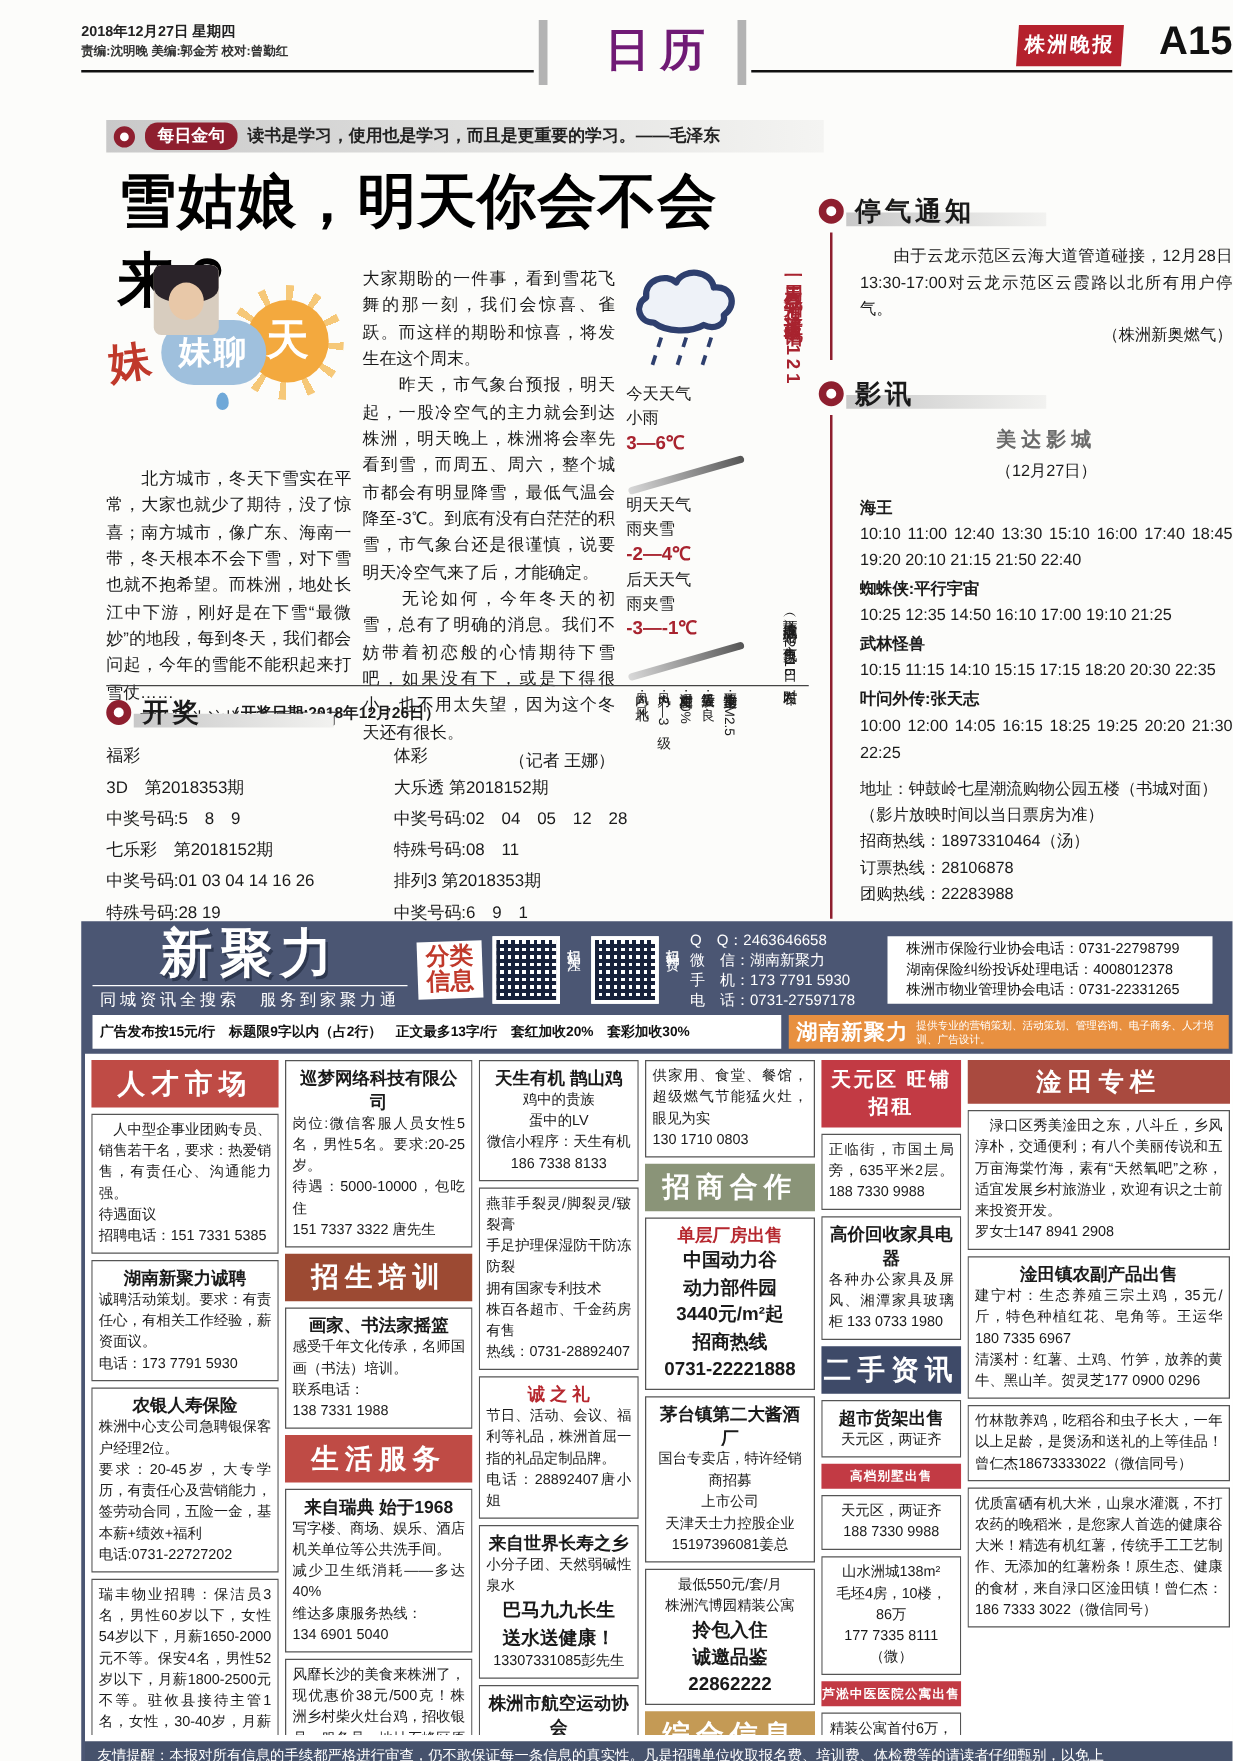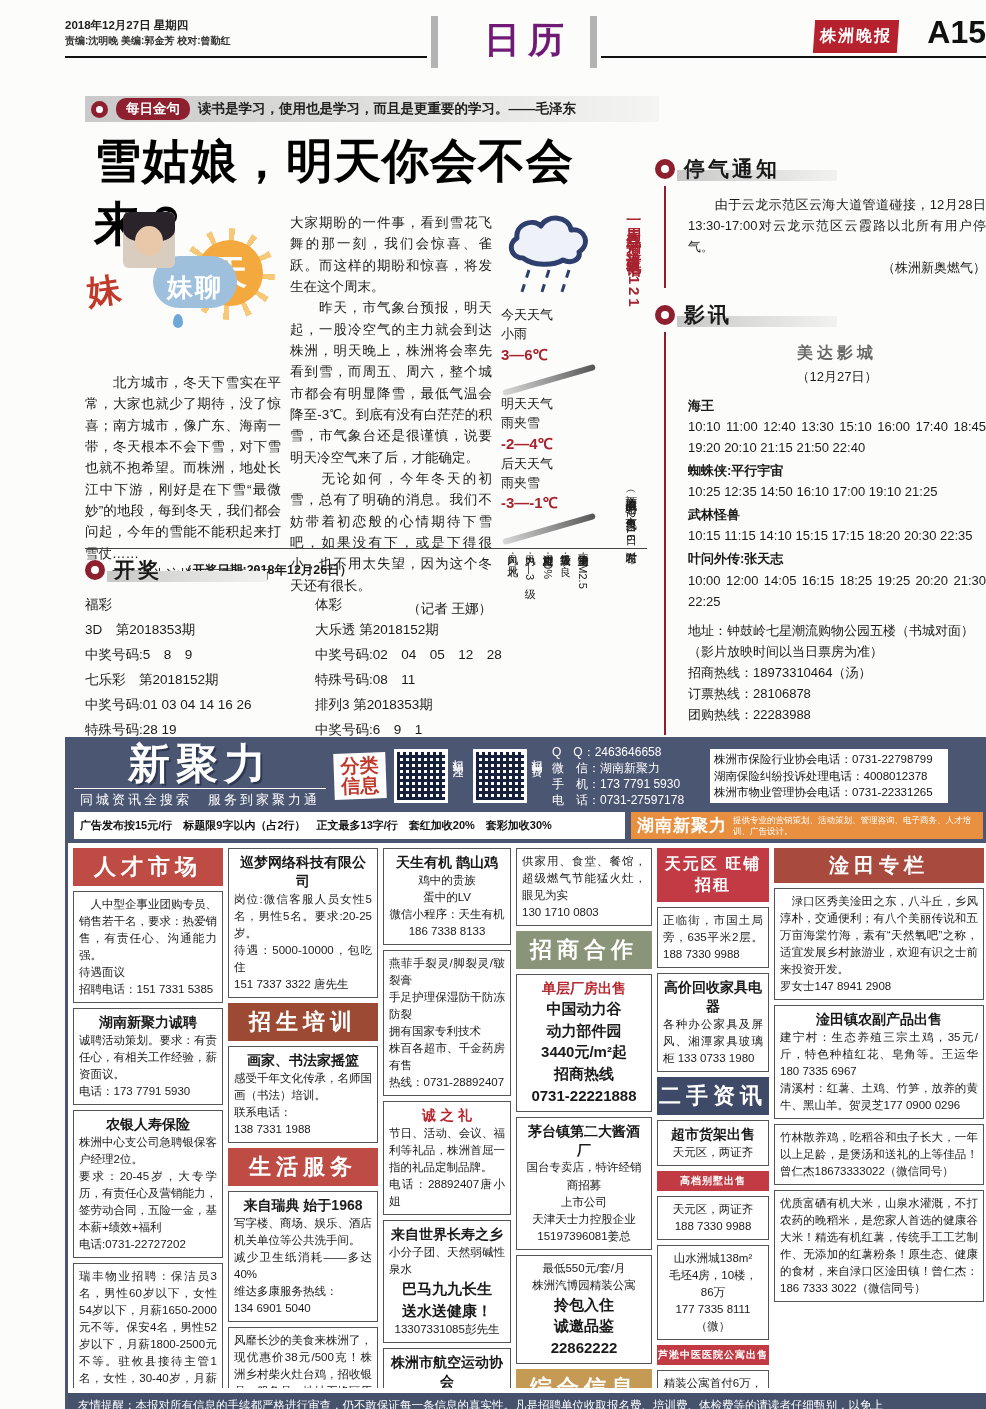--- a/index.html
+++ b/index.html
@@ -39,22 +39,22 @@
   .a-col1{width:196px;flex:0 0 auto}
   .a-col2{width:202px;flex:0 0 auto}
   .byline{display:block;text-align:right;margin-top:2px}
 
   .chat-logo{position:relative;width:190px;height:150px;margin-bottom:10px}
   .cl-sun{position:absolute;right:12px;top:28px;width:66px;height:66px;border-radius:50%;
      background:#f3a93e;display:flex;align-items:center;justify-content:center;
      color:#fff;font-size:34px;font-weight:bold}
   .cl-rays{position:absolute;right:0;top:16px;width:92px;height:92px;border-radius:50%;
      background:repeating-conic-gradient(#f6c878 0 8deg,transparent 8deg 30deg)}
-  .cl-cloud{position:absolute;left:68px;top:44px;width:84px;height:52px;border-radius:26px;
-     background:#9fc0dd;display:flex;align-items:flex-end;justify-content:center;
+  .cl-cloud{position:absolute;left:44px;top:44px;width:84px;height:52px;border-radius:26px;
+     background:#9fc0dd;display:flex;align-items:center;justify-content:center;
      color:#fff;font-size:26px;font-weight:bold;letter-spacing:2px}
   .cl-red{position:absolute;left:2px;top:52px;color:#c0392b;font-size:34px;font-weight:900;
      font-family:"Liberation Serif",serif;transform:rotate(-8deg)}
   .cl-photo{position:absolute;left:38px;top:0;width:52px;height:56px;border-radius:6px;
      background:#d8cdbf;overflow:hidden}
   .cl-hair{position:absolute;left:0;top:0;width:52px;height:30px;border-radius:6px 6px 40% 40%;background:#2a2329}
   .cl-face{position:absolute;left:12px;top:14px;width:28px;height:30px;border-radius:50%;background:#e8c8a8}
   .cl-drop{position:absolute;left:88px;top:102px;width:10px;height:14px;background:#6fa8d8;
      border-radius:50% 50% 50% 50%/60% 60% 40% 40%}
 
@@ -105,21 +105,21 @@
      text-shadow:2px 2px 0 #2e3850;font-family:"Liberation Serif",serif}
   .slogan{color:#fff;font-size:13px;letter-spacing:3px;border-top:1px solid #fff;margin-top:3px;padding-top:2px}
   .cat-box{background:#fff;color:#c0392b;font-weight:900;font-size:19px;line-height:1.05;
      padding:3px 7px;text-align:center;transform:rotate(-2deg);flex:0 0 auto}
   .qr-group{display:flex;align-items:center;gap:2px;flex:0 0 auto}
   .qr{width:48px;height:48px;background-color:#fff;border:3px solid #fff;
      background-image:repeating-linear-gradient(0deg,#16203a 0 3px,transparent 3px 6px),
                       repeating-linear-gradient(90deg,#16203a 0 3px,transparent 3px 6px)}
   .qr-label{color:#fff;font-size:11px;height:50px;letter-spacing:2px}
   .contacts{color:#fff;font-size:12px;line-height:1.35;flex:0 0 auto;width:150px}
-  .assoc{background:#fff;color:#111;font-size:11.5px;line-height:1.45;padding:2px 4px;width:230px}
+  .assoc{background:#fff;color:#111;font-size:11.5px;line-height:1.45;padding:2px 15px;width:230px}
   .cl-subrow{display:flex;background:#4b5673;gap:6px;padding:0 6px 4px 6px}
   .pricing{background:#fff;color:#111;font-size:11px;font-weight:bold;padding:3px 6px;flex:1;
      display:flex;align-items:center}
   .orange{background:#e89040;display:flex;align-items:center;gap:6px;padding:2px 6px;width:340px;flex:0 0 auto}
   .ob{color:#fff;font-size:17px;font-weight:900;letter-spacing:1px;flex:0 0 auto}
   .od{color:#fff;font-size:8.5px;line-height:1.25}
 
   .ads-grid{display:flex;gap:5px;padding:5px;height:540px;overflow:hidden}
   .col{display:flex;flex-direction:column;gap:5px;overflow:hidden}
   .c0{width:150px}.c1{width:150px}.c2{width:128px}.c3{width:136px}.c4{width:112px}.c5{flex:1}

